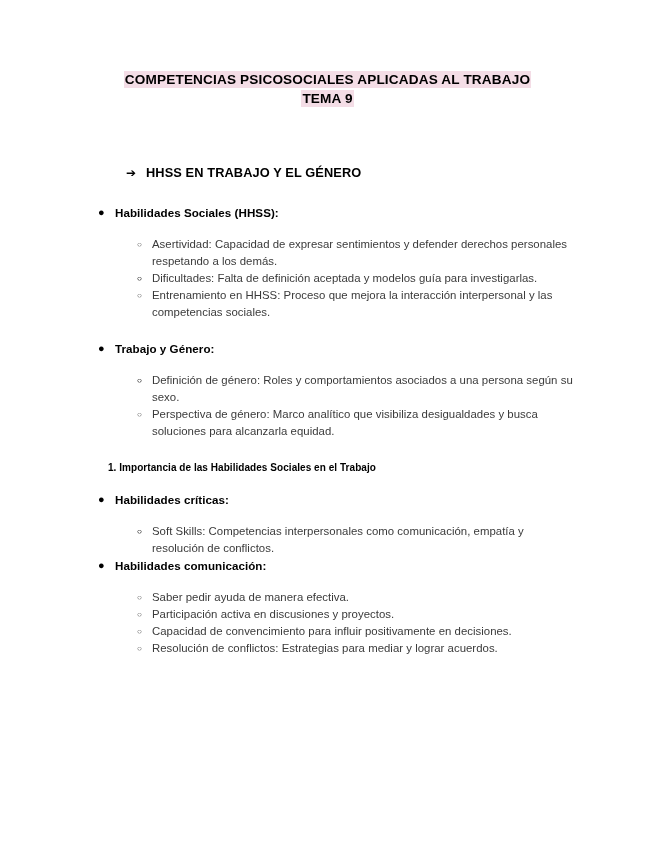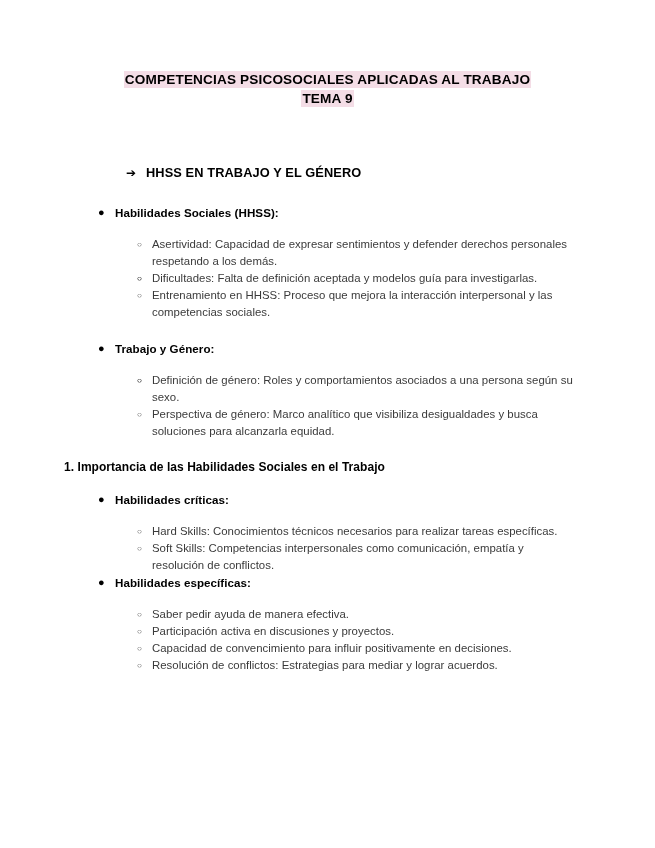--- a/index.html
+++ b/index.html
@@ -108,22 +108,22 @@
     left: 137px;
     top: 0;
     font-size: 8px;
     line-height: 18px;
     color: #4a4a4a;
   }
 
   
   .numbered {
     position: relative;
-    padding-left: 64px;
-    font-size: 12px;
+    padding-left: 108px;
+    font-size: 10px;
     font-weight: bold;
     color: #000000;
     line-height: 17px;
     letter-spacing: 0.05px;
   }
   .gap-md { height: 15px; }
   .gap-lg { height: 19px; }
 </style>
 </head>
 <body>
@@ -187,30 +187,29 @@
 
     <div class="gap-md"></div>
 
     <div class="lvl1">
       <span class="disc">●</span>
       <span>Habilidades críticas:</span>
     </div>
     <div class="gap-md"></div>
     <div class="lvl2">
       <span class="circ">○</span>
-      <span>Hard Skills: Conocimientos técnicos necesarios para realizar tareas específicas.</span>
     </div>
     <div class="lvl2">
       <span class="circ">○</span>
       <span>Soft Skills: Competencias interpersonales como comunicación, empatía y resolución de conflictos.</span>
     </div>
 
     <div class="lvl1">
       <span class="disc">●</span>
-      <span>Habilidades específicas:</span>
+      <span>Habilidades comunicación:</span>
     </div>
     <div class="gap-md"></div>
     <div class="lvl2">
       <span class="circ">○</span>
       <span>Saber pedir ayuda de manera efectiva.</span>
     </div>
     <div class="lvl2">
       <span class="circ">○</span>
       <span>Participación activa en discusiones y proyectos.</span>
     </div>

